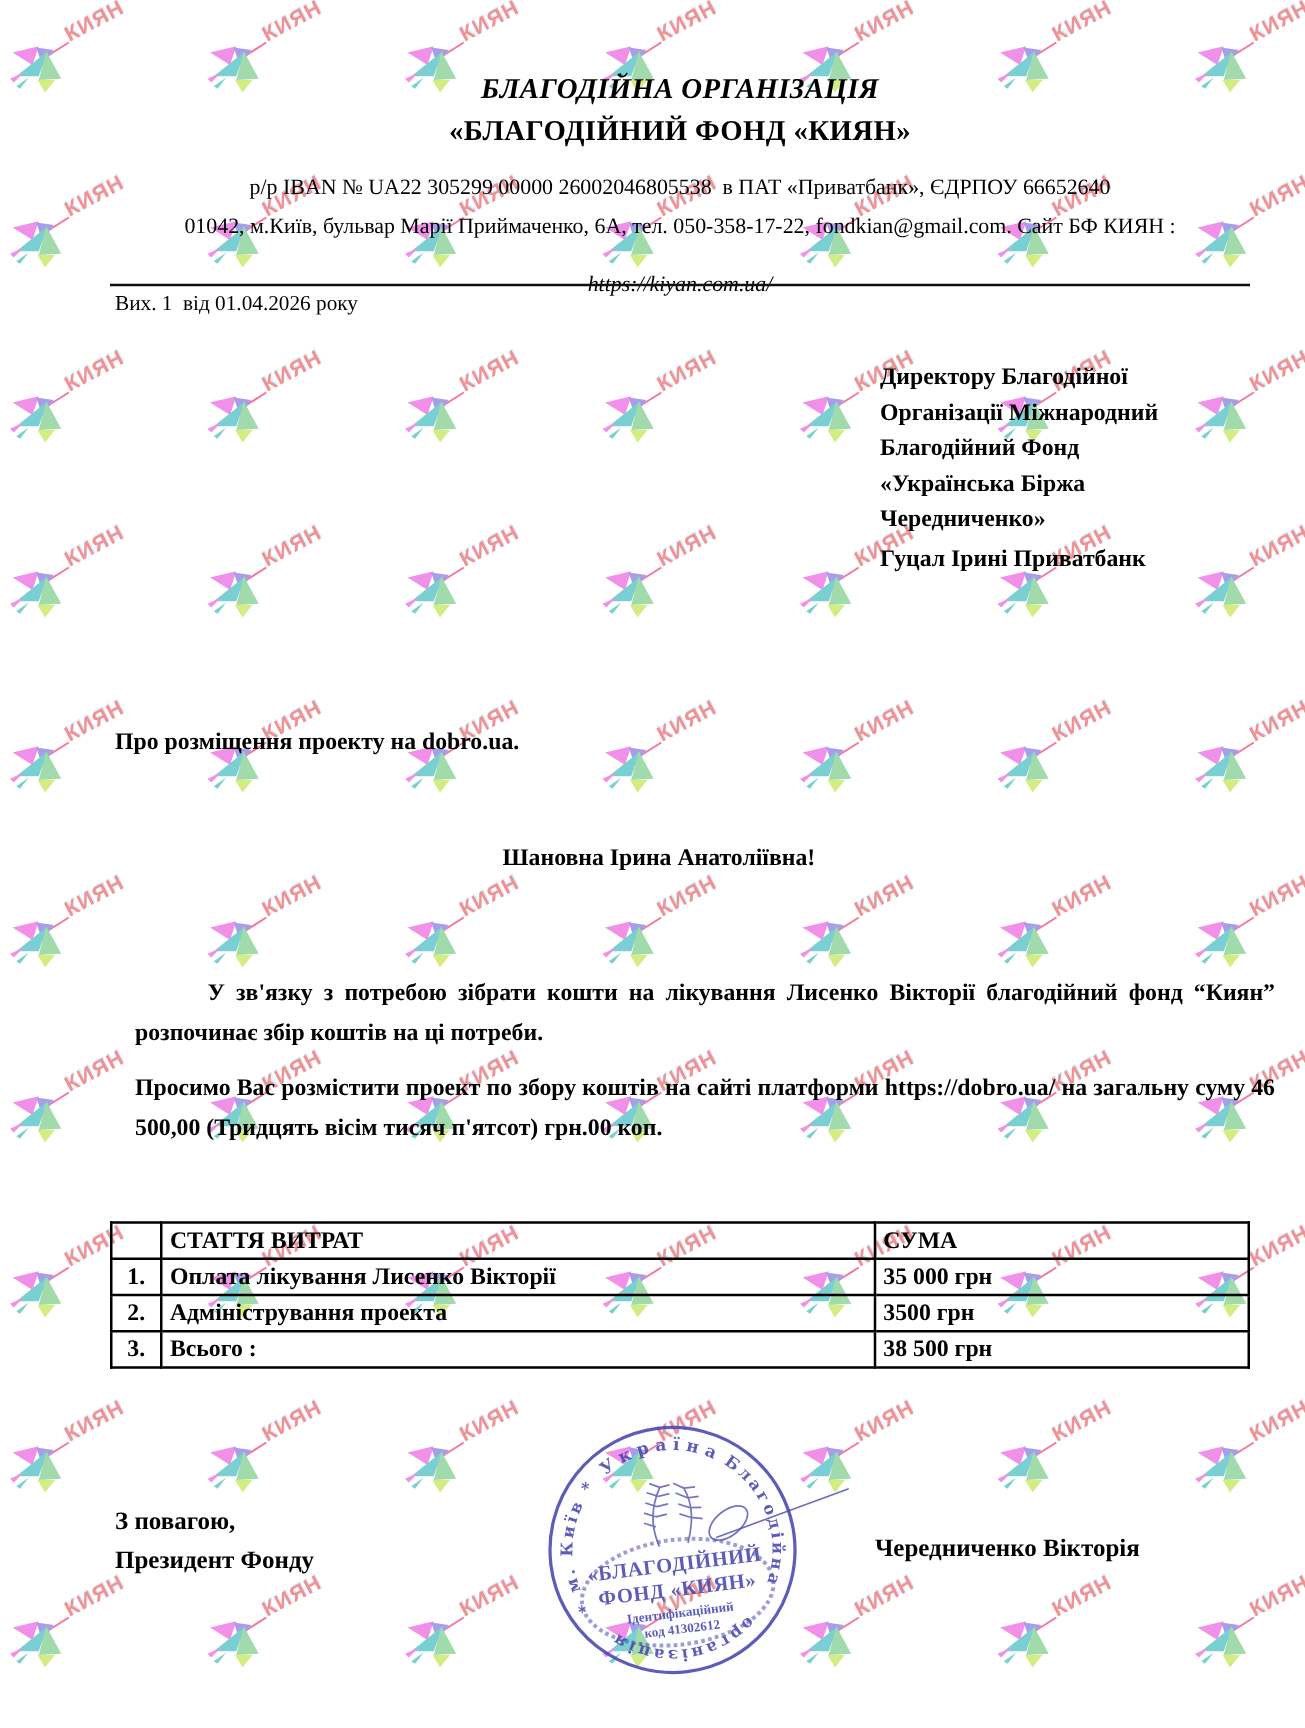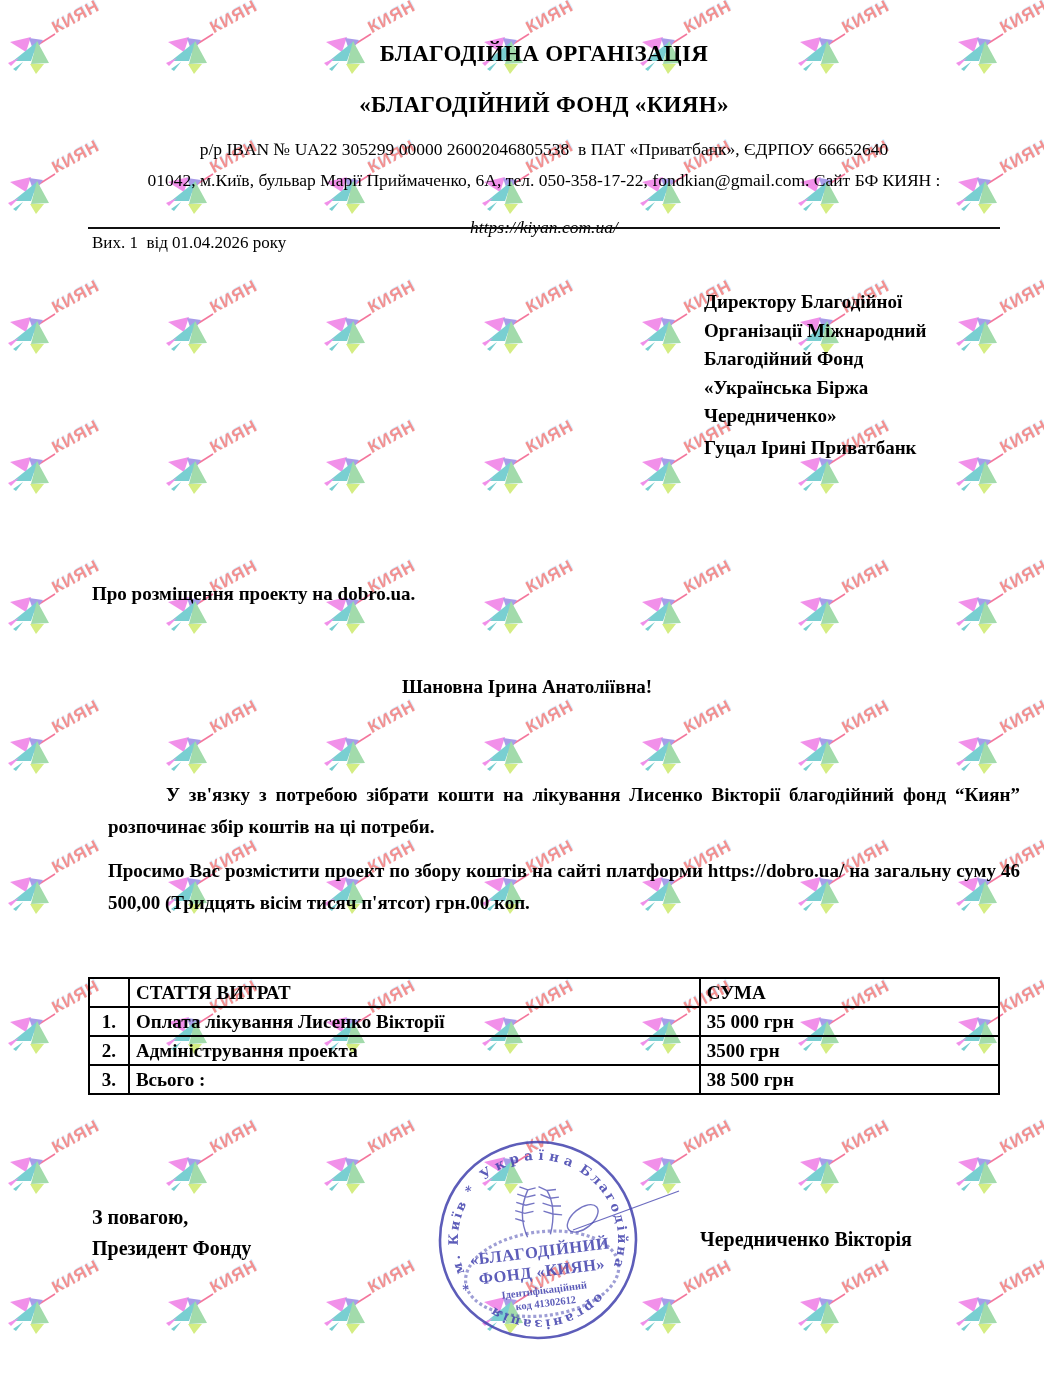--- a/index.html
+++ b/index.html
@@ -971,21 +971,21 @@
           <polygon points="22,32 36,32 28,42" class="wm-yellow"></polygon>
           <polygon points="0,31 11,26 3,34" class="wm-pink"></polygon>
           <polygon points="5,37 15,30 8,39" class="wm-teal"></polygon>
         </svg>
         <span class="wm-text">КИЯН</span>
       </div>
     </div>
 
   <div id="content">
 
-    <div class="abs doc-center title" style="top:41px;">БЛАГОДІЙНА ОРГАНІЗАЦІЯ</div>
+    <div class="abs doc-center title" style="top:58px;font-style:italic;">БЛАГОДІЙНА ОРГАНІЗАЦІЯ</div>
     <div class="abs doc-center title" style="top:92px;">«БЛАГОДІЙНИЙ ФОНД «КИЯН»</div>
     <div class="abs doc-center small" style="top:139px;">р/р IBAN № UA22 305299 00000 26002046805538  в ПАТ «Приватбанк», ЄДРПОУ 66652640</div>
     <div class="abs doc-center small" style="top:170px;">01042, м.Київ, бульвар Марії Приймаченко, 6А, тел. 050-358-17-22, fondkian@gmail.com. Сайт БФ КИЯН :</div>
     <div class="abs doc-center small" style="top:217px;font-style:italic;">https://kiyan.com.ua/</div>
     <div class="abs rule" style="top:227px;"></div>
 
     <div class="abs ref" style="top:233px;left:4px;">Вих. 1  від 01.04.2026 року</div>
 
     <div class="abs bold19 recipient" style="top:288px;left:616px;">
       <div>Директору Благодійної</div>

